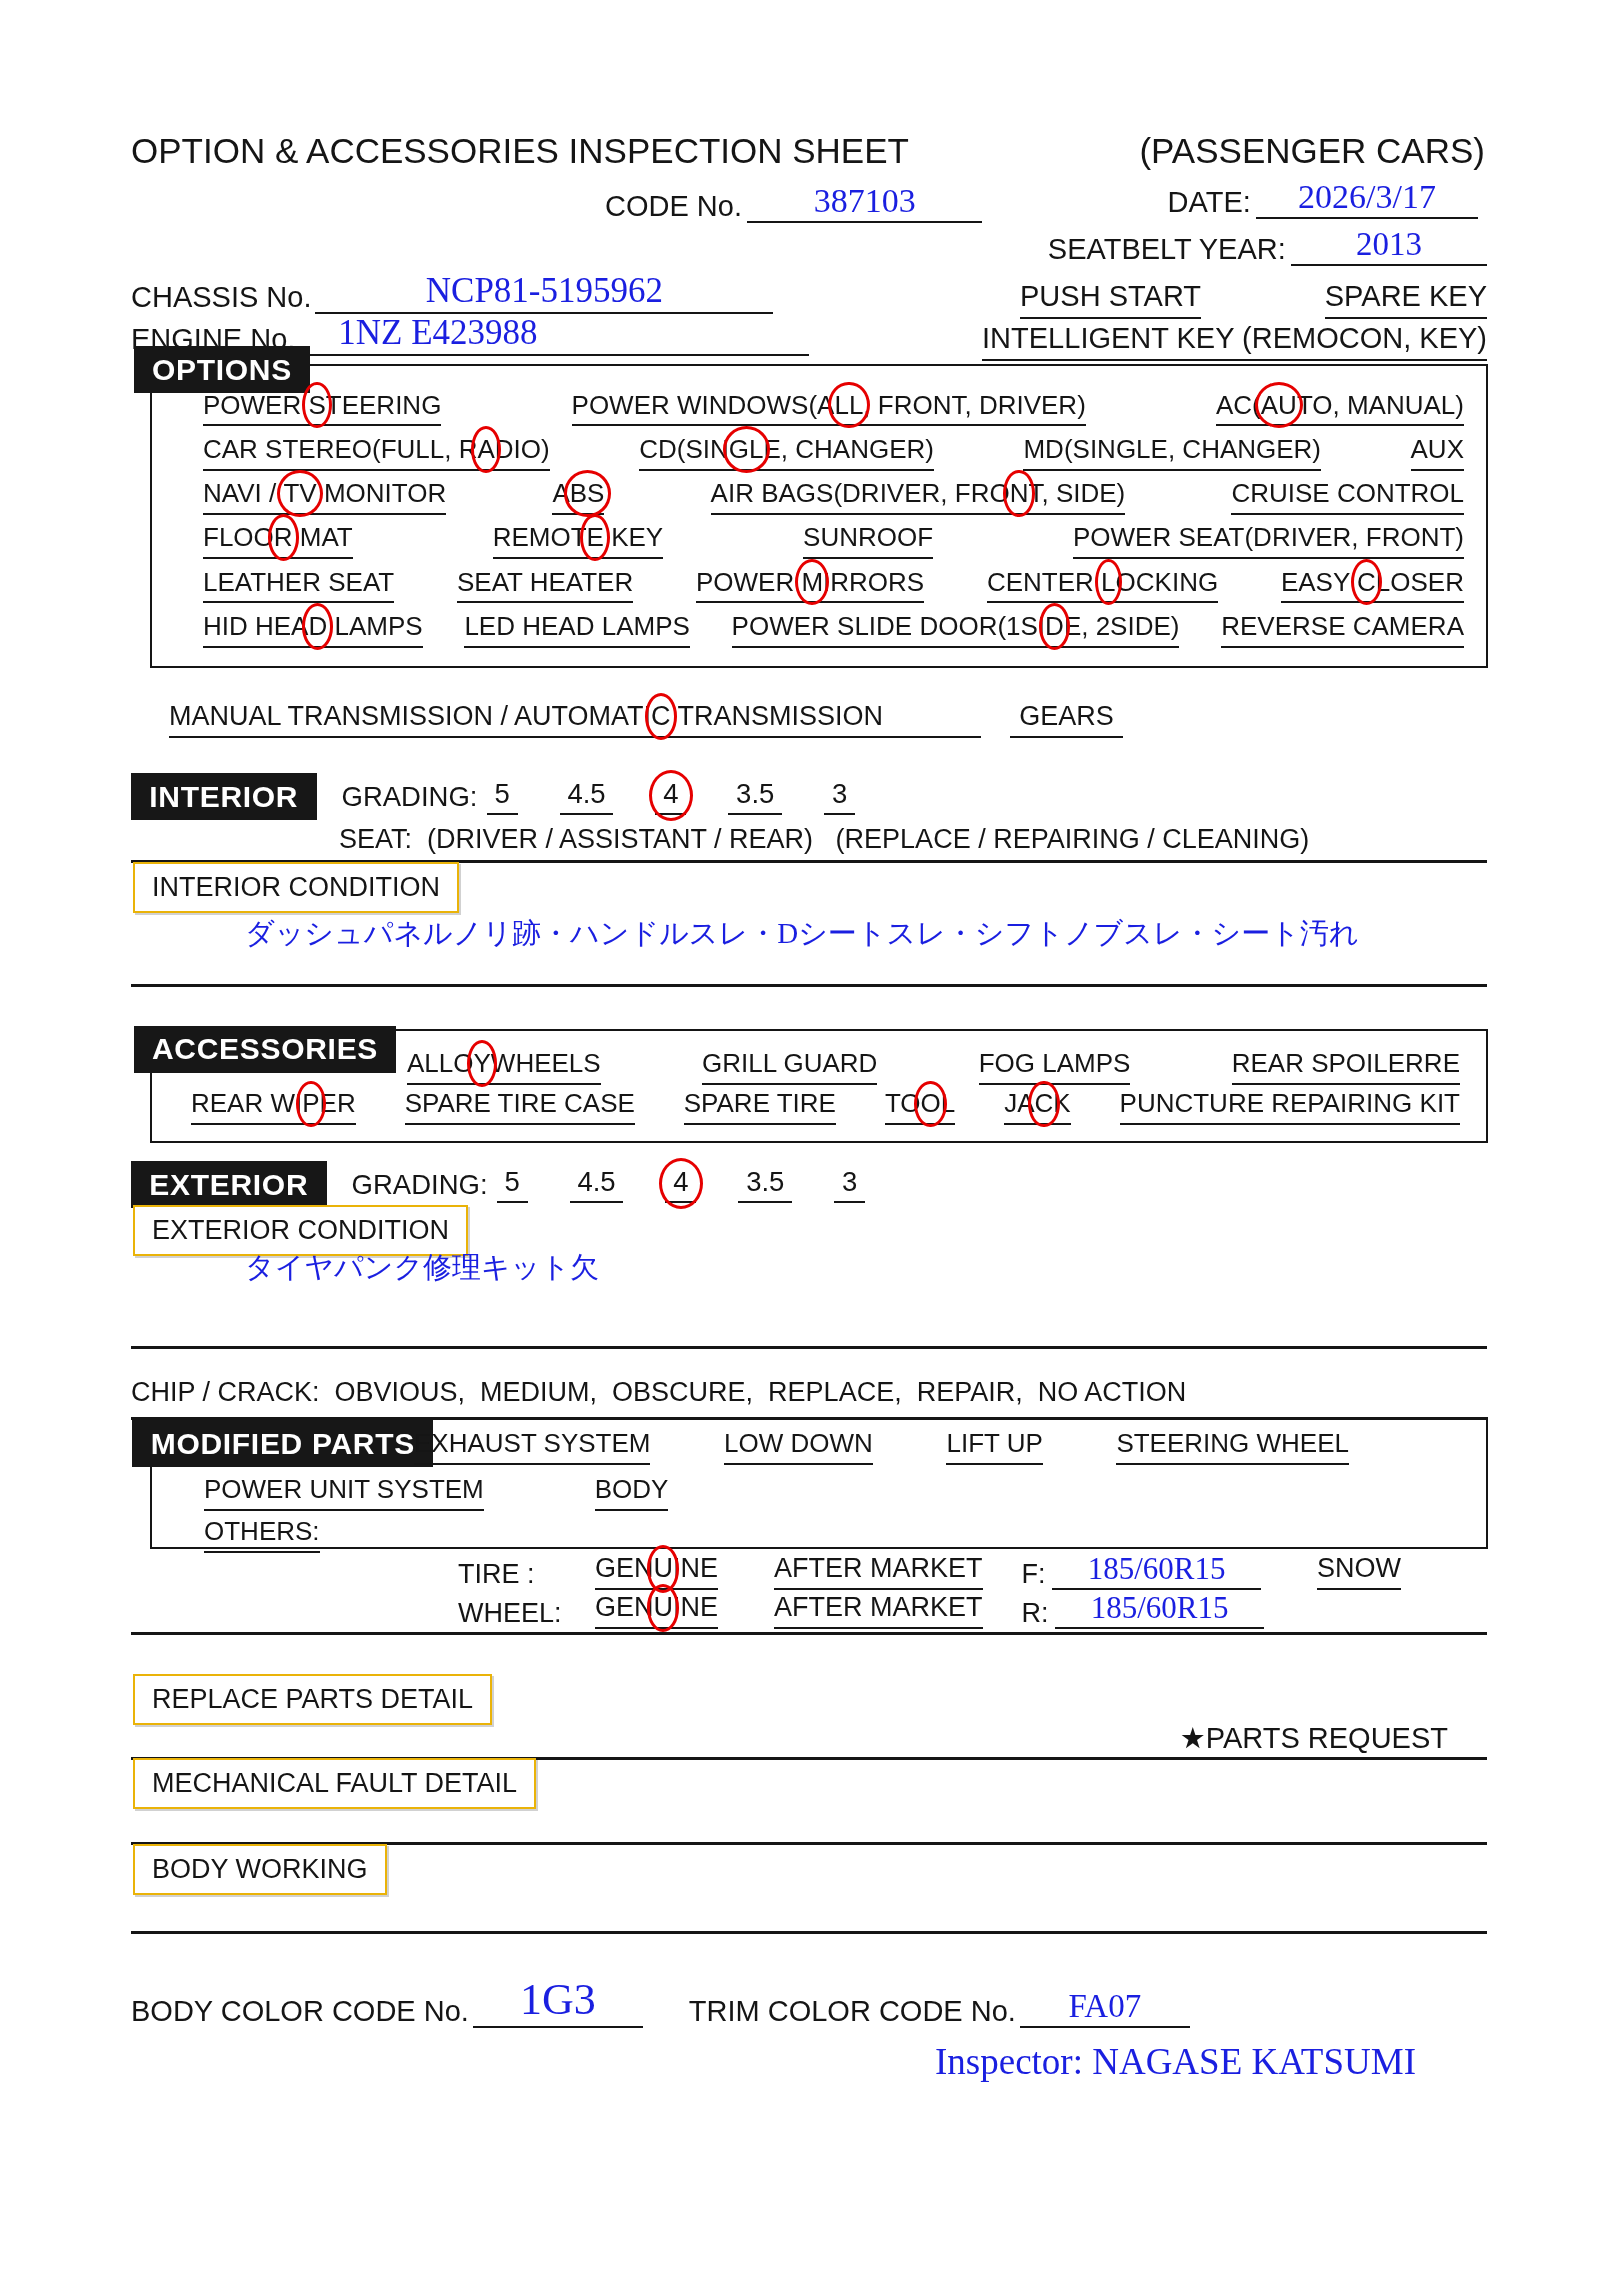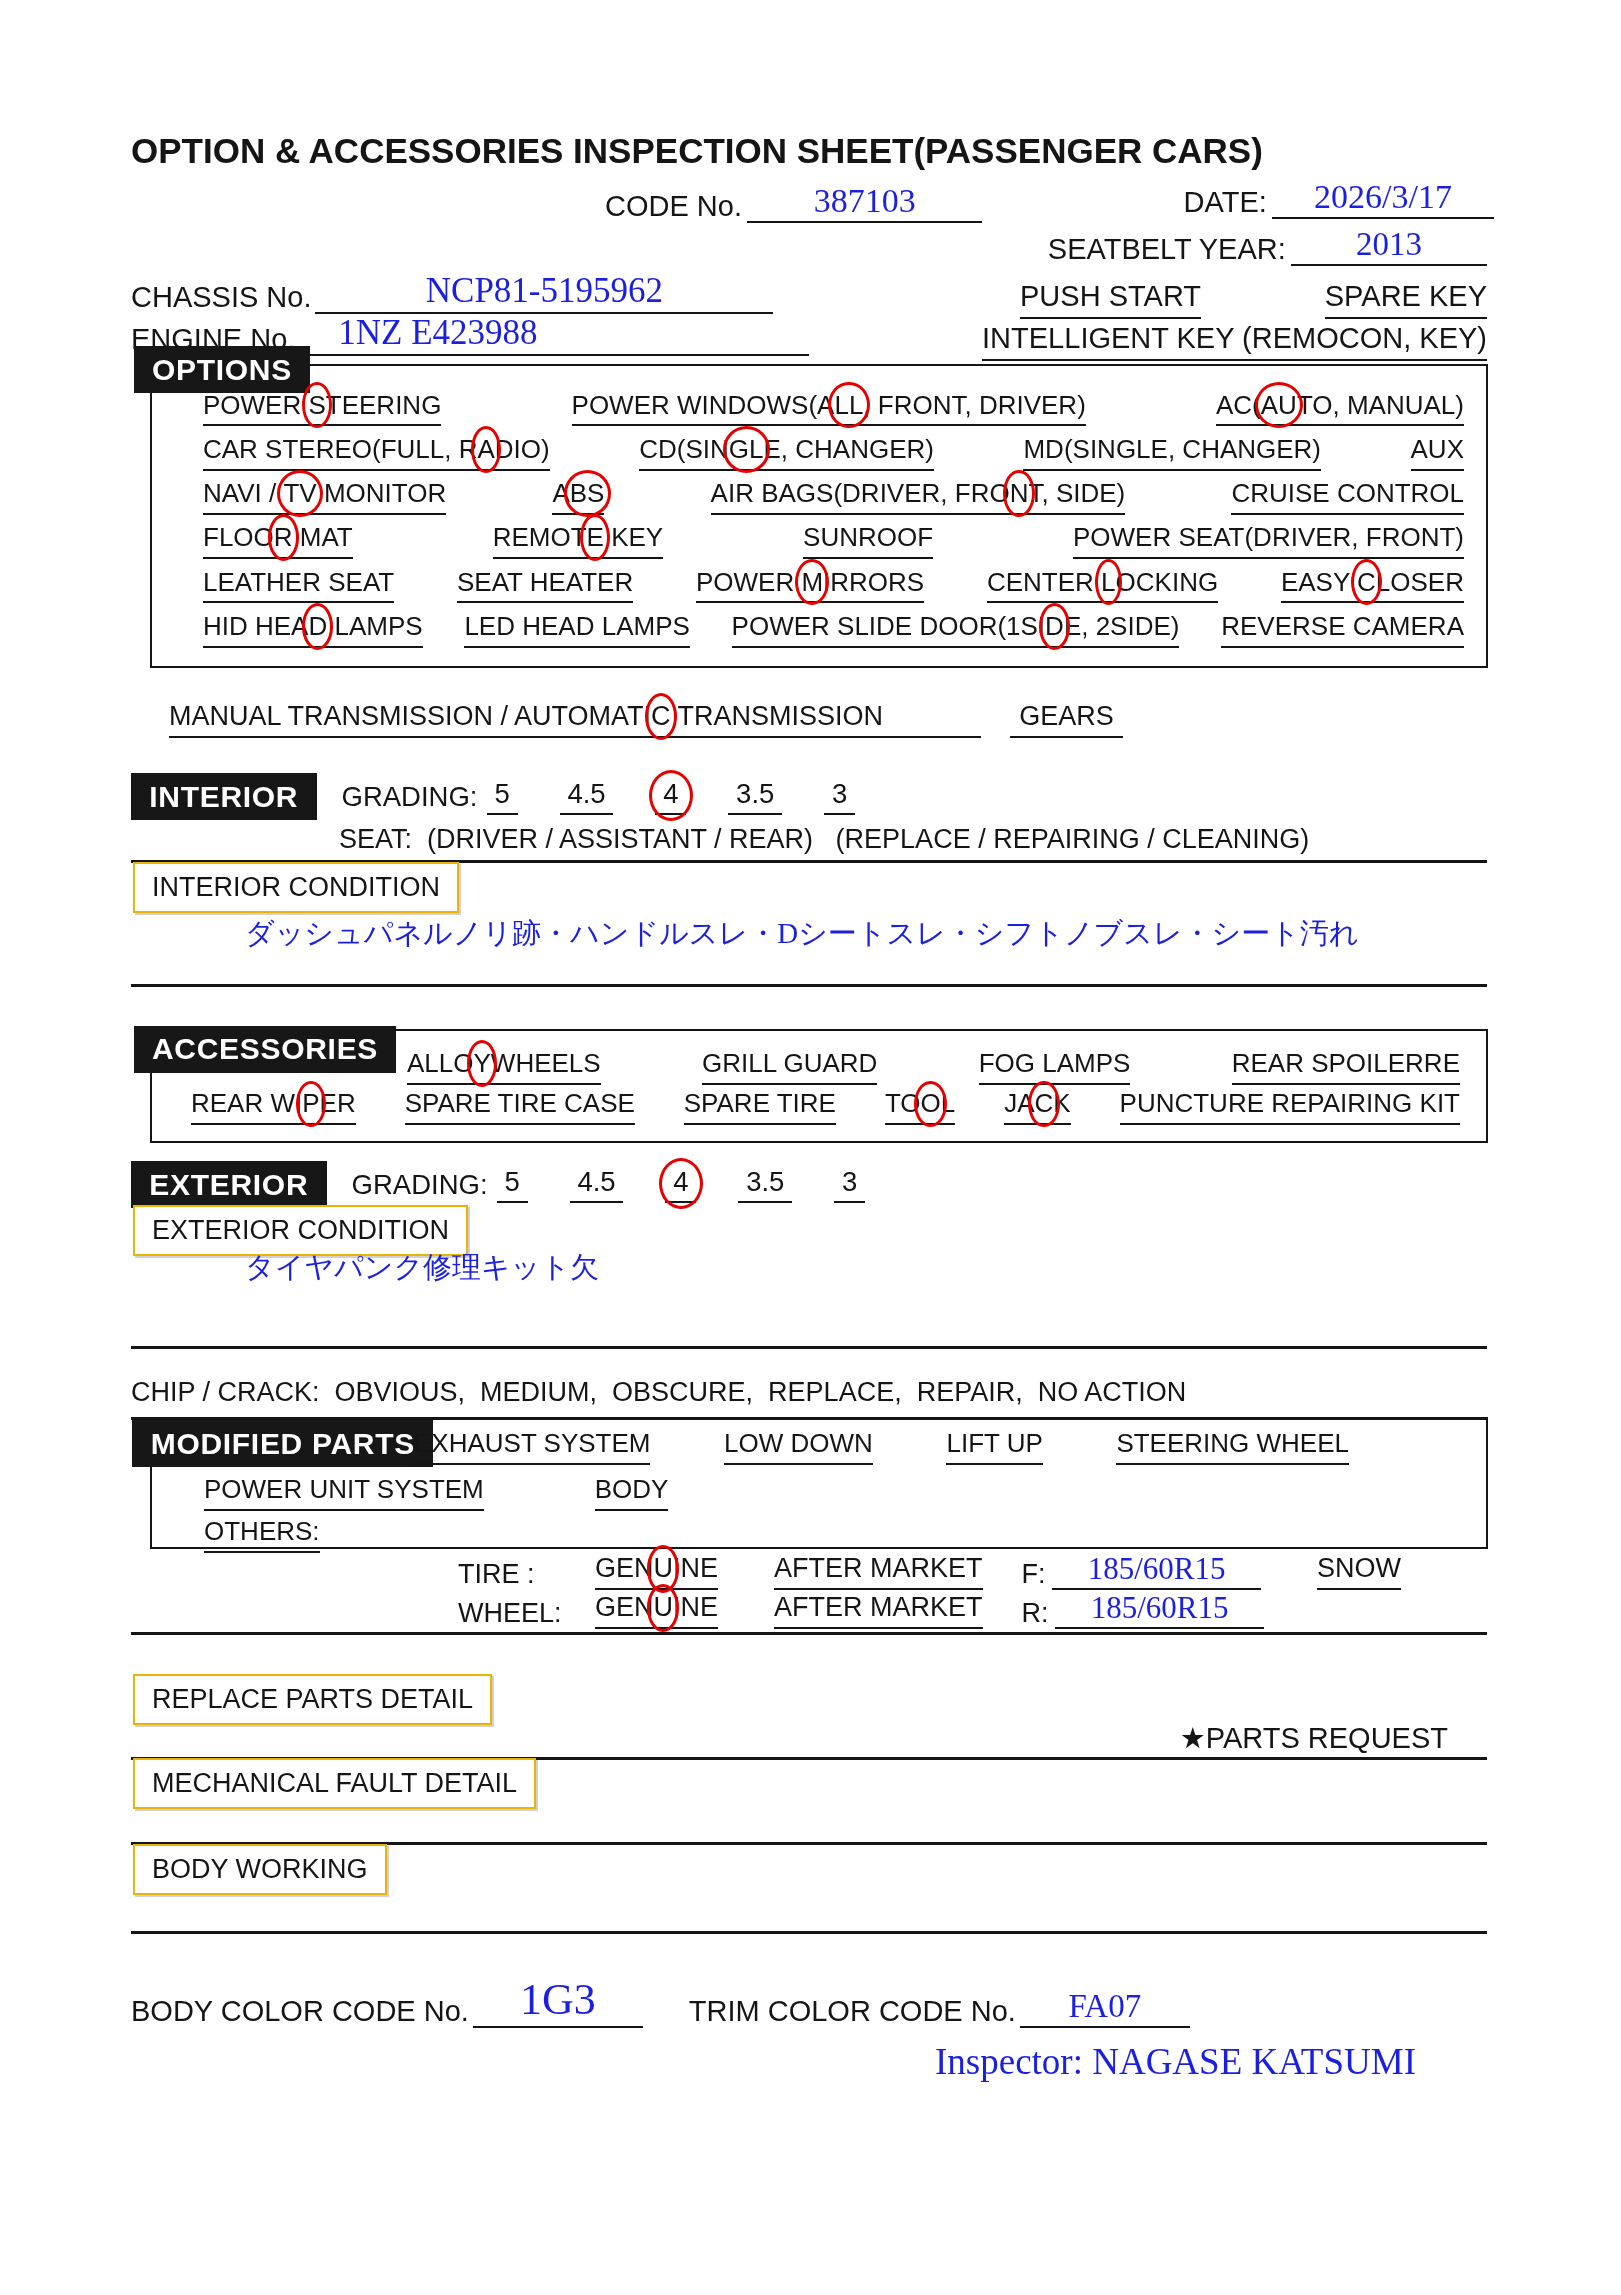--- a/index.html
+++ b/index.html
@@ -47,30 +47,30 @@
   .hdr-flex { display:flex; align-items:flex-end; }
   .sp { display:inline-block; }
   .star { font-size:29px; white-space:nowrap; }
   .mod-row { position:absolute; display:flex; font-size:26px; }
 </style>
 </head>
 <body>
 
 <div class="page">
 
-  <div class="abs" style="top:131px; left:131px; right:137px; display:flex; font-size:35px; font-weight:700;">
+  <div class="abs" style="top:131px; left:131px; right:137px; display:flex; justify-content:space-between; font-size:35px; font-weight:400;">
     <span>OPTION &amp; ACCESSORIES INSPECTION SHEET</span>
     <span>(PASSENGER CARS)</span>
   </div>
 
   <div class="abs hdr-flex" style="top:182px; left:605px;">
     <span class="lbl">CODE No.</span>
     <span class="fld hand" style="width:235px; font-size:34px; margin-left:5.2px;">387103</span>
   </div>
-  <div class="abs hdr-flex" style="top:178px; right:128px;">
+  <div class="abs hdr-flex" style="top:178px; right:144px;">
     <span class="lbl">DATE:</span>
     <span class="fld hand" style="width:222px; font-size:34px; margin-left:5.2px;">2026/3/17</span>
   </div>
 
   <div class="abs hdr-flex" style="top:226px; right:135px;">
     <span class="lbl">SEATBELT YEAR:</span>
     <span class="fld hand" style="width:196px; font-size:33px; margin-left:5.2px;">2013</span>
   </div>
 
   <div class="abs hdr-flex" style="top:271px; left:131px;">

